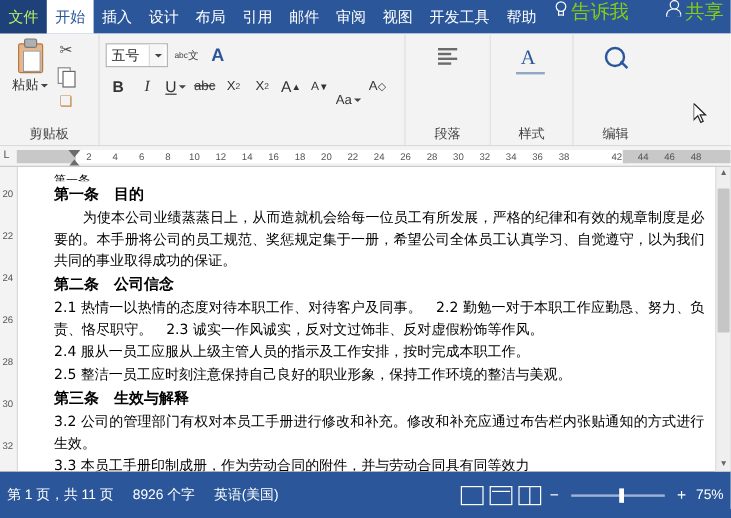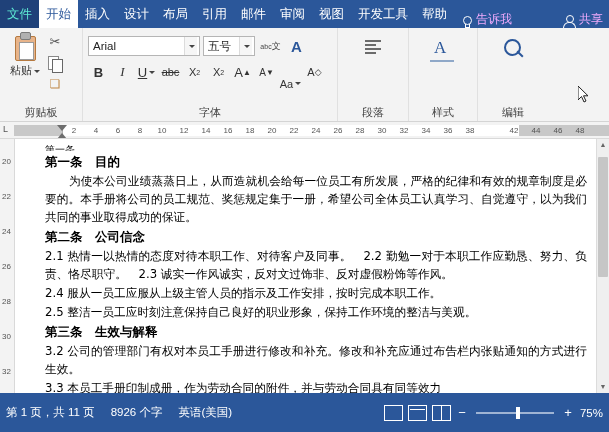--- a/index.html
+++ b/index.html
@@ -37,28 +37,28 @@
     align-items: center;
     cursor: default;
     white-space: nowrap;
   }
   .tab.active {
     background: #ffffff;
     color: #2b579a;
   }
   .tab.first {
     background: #1f4179;
-    color: #5eead4;
+    color: #bef264;
   }
   .tabbar .spacer { flex: 1; }
   .tab-right {
-    color: #f0abfc;
-    font-size: 12px;
-    display: flex;
-    align-items: flex-end;
+    color: #84cc16;
+    font-size: 16px;
+    display: flex;
+    align-items: flex-start;
     padding: 0 6px;
     white-space: nowrap;
   }
   .bulb {
     display: inline-block;
     width: 13px; height: 13px;
     margin-right: 3px;
     position: relative;
   }
   .bulb:before {
@@ -601,26 +601,20 @@
           <div class="mini-ico copy-ico"></div>
           <div class="mini-ico brush-ico">❏</div>
         </div>
       </div>
       <div class="group-label">剪贴板</div>
     </div>
 
     <div class="group g-font">
       <div style="flex:1;display:flex;flex-direction:column;justify-content:flex-start;padding-top:4px;">
         <div class="font-row">
-          <div class="combo font-name">
-            <span class="cval">Arial</span>
-            <span class="carrow">
-                <span class="caret-dn"></span>
-              </span>
-          </div>
           <div class="combo font-size">
             <span class="cval">五号</span>
             <span class="carrow">
                 <span class="caret-dn"></span>
               </span>
           </div>
           <div class="btn-ico wide ab-ico">
             <span class="mini">abc</span>
               <br>
               <span style="font-size:9px;">文</span>
@@ -646,21 +640,20 @@
               <span class="caret-dn"></span>
           </div>
           <div class="btn-ico" style="font-size:11px;">A<span style="font-size:9px;">◇</span></div>
         </div>
         <div class="font-row" style="height:20px;margin-left:118px;margin-top:-46px;">
         </div>
         <div class="font-row" style="margin-top:-2px;">
           <div style="width:0px;"></div>
         </div>
       </div>
-      <div class="group-label">字体</div>
     </div>
 
     <div class="group g-para">
       <div class="grp-center">
         <div class="lines-ico">
             <i></i>
             <i></i>
             <i></i>
             <i></i>
           </div>

